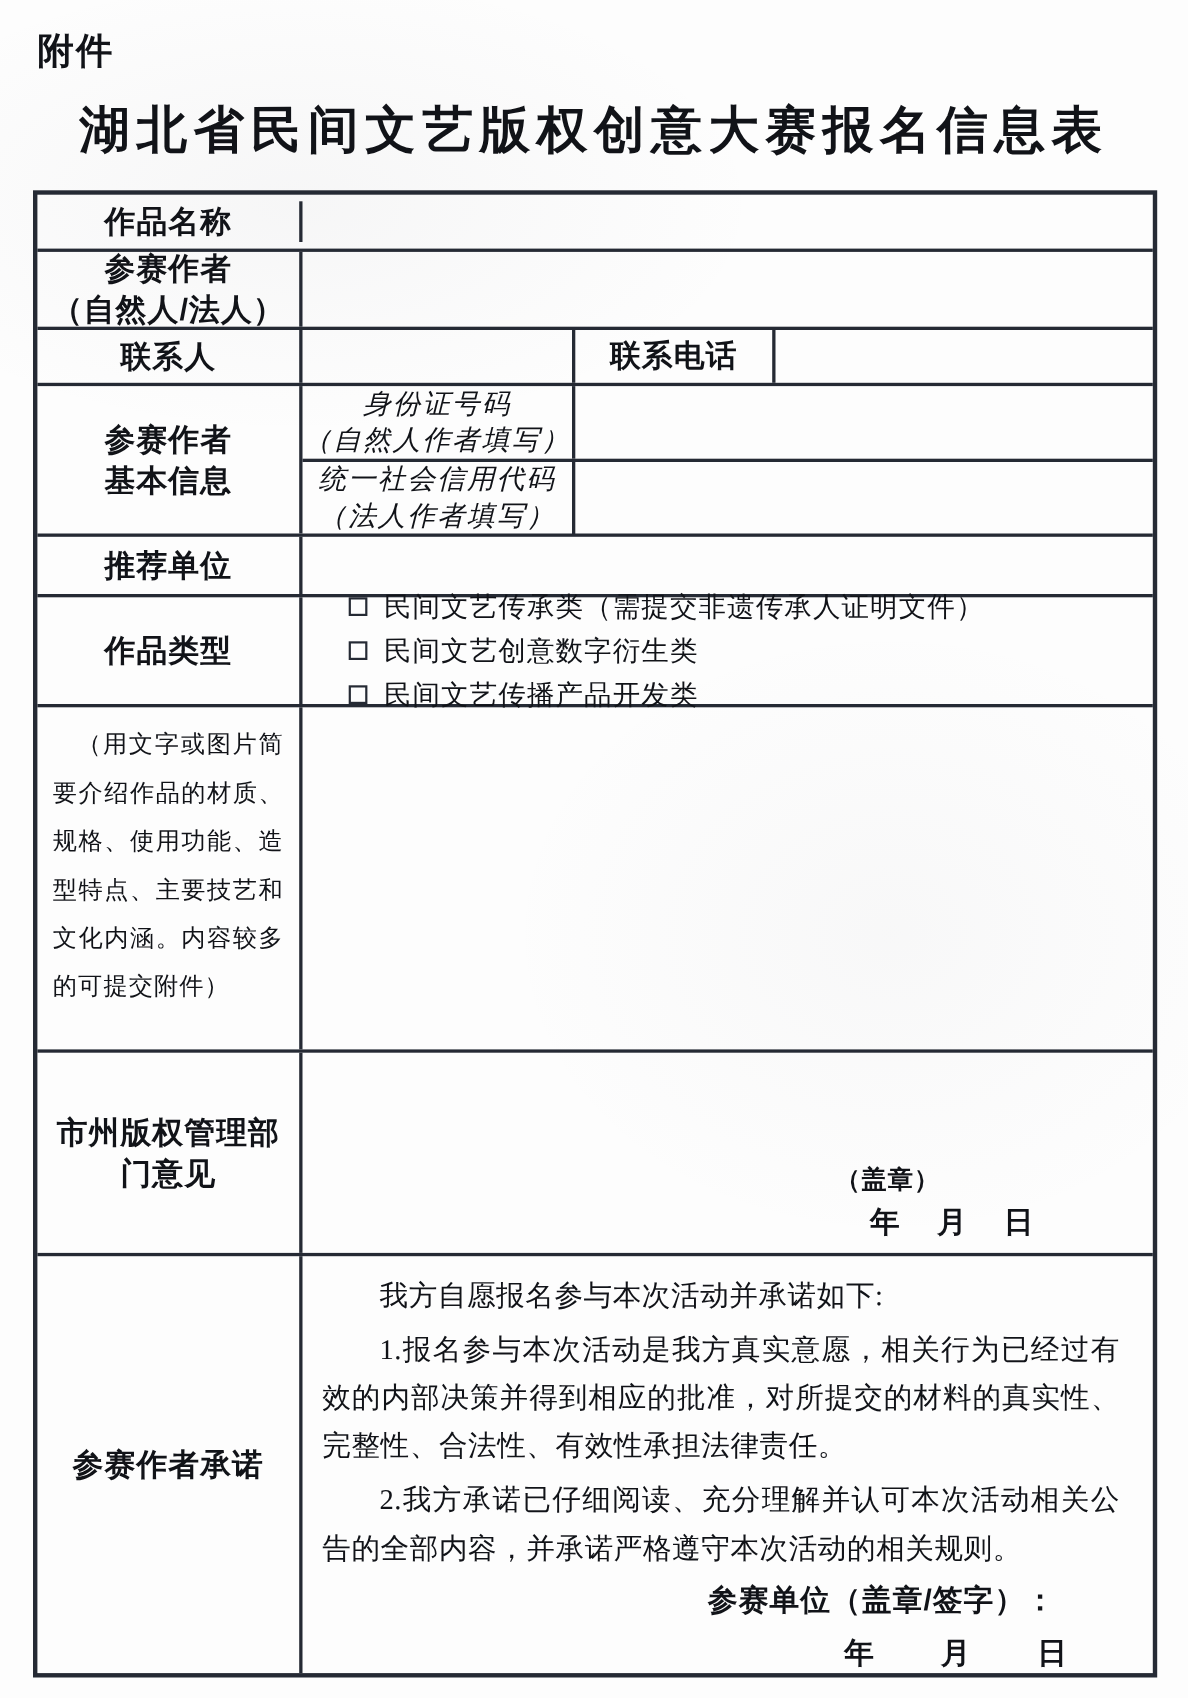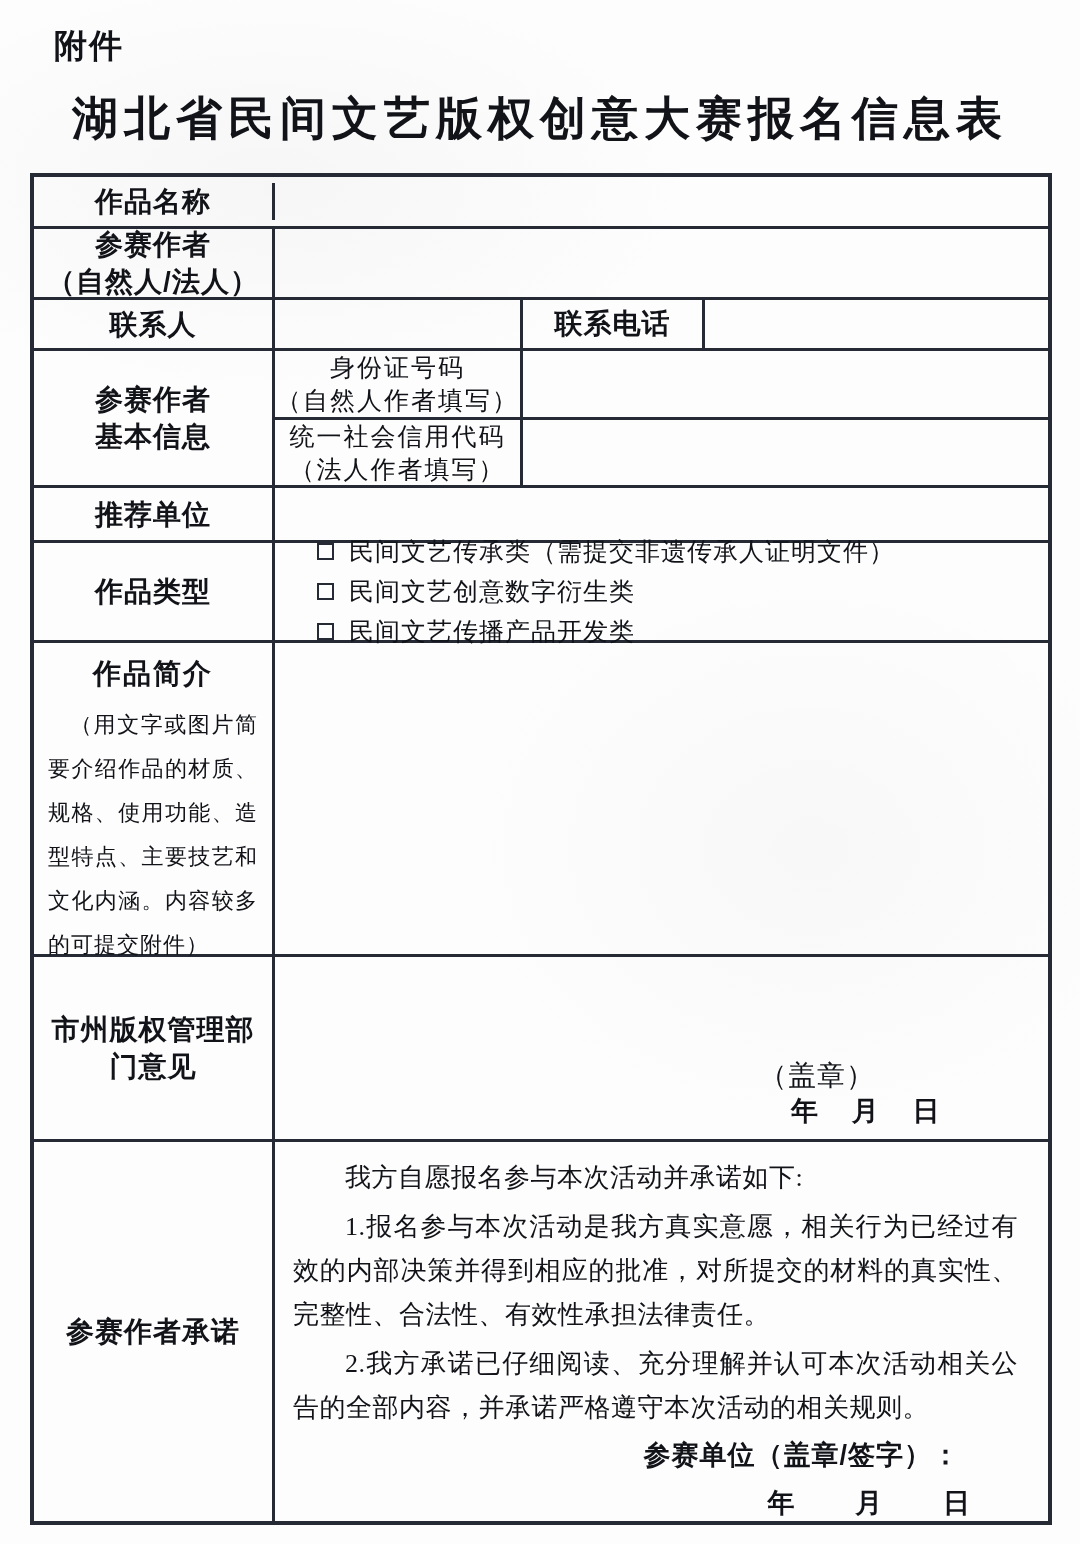--- a/index.html
+++ b/index.html
@@ -9,21 +9,21 @@
     margin:0 auto;
     background:
       radial-gradient(ellipse 600px 300px at 25% 12%, rgba(120,120,130,0.05), transparent 70%),
       radial-gradient(ellipse 500px 400px at 75% 55%, rgba(120,120,130,0.04), transparent 70%),
       #fdfdfd;
     font-family:"Liberation Serif", serif;
     color:#111318;
     overflow:hidden;
   }
   .attachment{
-    position:absolute;left:54px;top:24px;
+    position:absolute;left:34px;top:24px;
     font-family:"Liberation Sans", sans-serif;
     font-weight:700;font-size:33px;letter-spacing:2px;
   }
   .doc-title{
     position:absolute;left:0;right:0;top:88px;
     text-align:center;
     font-weight:700;font-size:46px;letter-spacing:6px;
     font-family:"Liberation Serif", serif;
   }
   .tbl{
@@ -57,21 +57,21 @@
     font-family:"Liberation Sans", sans-serif;font-weight:700;font-size:28px;letter-spacing:1px;
   }
   
   .basic-right{flex:1 1 auto;display:flex;flex-direction:column;}
   .sub-row{display:flex;box-sizing:border-box;}
   .sub-row.first{height:74px;border-bottom:3px solid #252a34;}
   .sub-row.second{flex:1 1 auto;}
   .sub-lab{
     width:248px;flex:0 0 248px;border-right:3px solid #252a34;
     display:flex;flex-direction:column;justify-content:center;align-items:center;
-    font-size:25px;line-height:33px;letter-spacing:2px;text-align:center;
+    font-size:25px;line-height:33px;letter-spacing:2px;text-align:center;font-style:italic;
   }
   
   .opt-cell{
     flex:1 1 auto;display:flex;flex-direction:column;justify-content:center;
     padding-left:42px;gap:7px;
   }
   .opt{display:flex;align-items:center;font-size:25px;letter-spacing:1px;}
   .cbx{
     width:13px;height:13px;flex:0 0 13px;
     border:2px solid #252a34;margin-right:15px;
@@ -90,21 +90,21 @@
   }
   .intro-note{
     font-size:22px;line-height:44px;
     text-align:justify;text-justify:inter-character;
     text-indent:1em;letter-spacing:1px;
   }
   
   .auth-val{position:relative;flex:1 1 auto;}
   .seal-hint{
     position:absolute;left:484px;top:100px;
-    font-weight:400;font-size:28px;letter-spacing:1px;
+    font-weight:700;font-size:23px;letter-spacing:1px;
   }
   .auth-date{
     position:absolute;left:516px;top:136px;
     font-weight:700;font-size:27px;
   }
   
   .promise-body{
     flex:1 1 auto;
     padding:14px 30px 0 18px;
     display:flex;flex-direction:column;
@@ -200,21 +200,20 @@
         </div>
         <div class="opt">
           <span class="cbx"></span>
           <span>民间文艺传播产品开发类</span>
         </div>
       </div>
     </div>
 
     <div class="row h-r7">
       <div class="cell intro-lab">
-        <div class="intro-title">作品简介</div>
         <div class="intro-note">（用文字或图片简要介绍作品的材质、规格、使用功能、造型特点、主要技艺和文化内涵。内容较多的可提交附件）</div>
       </div>
       <div class="cell val"></div>
     </div>
 
     <div class="row h-r8">
       <div class="cell lab">
         <div>市州版权管理部</div>
         <div>门意见</div>
       </div>

